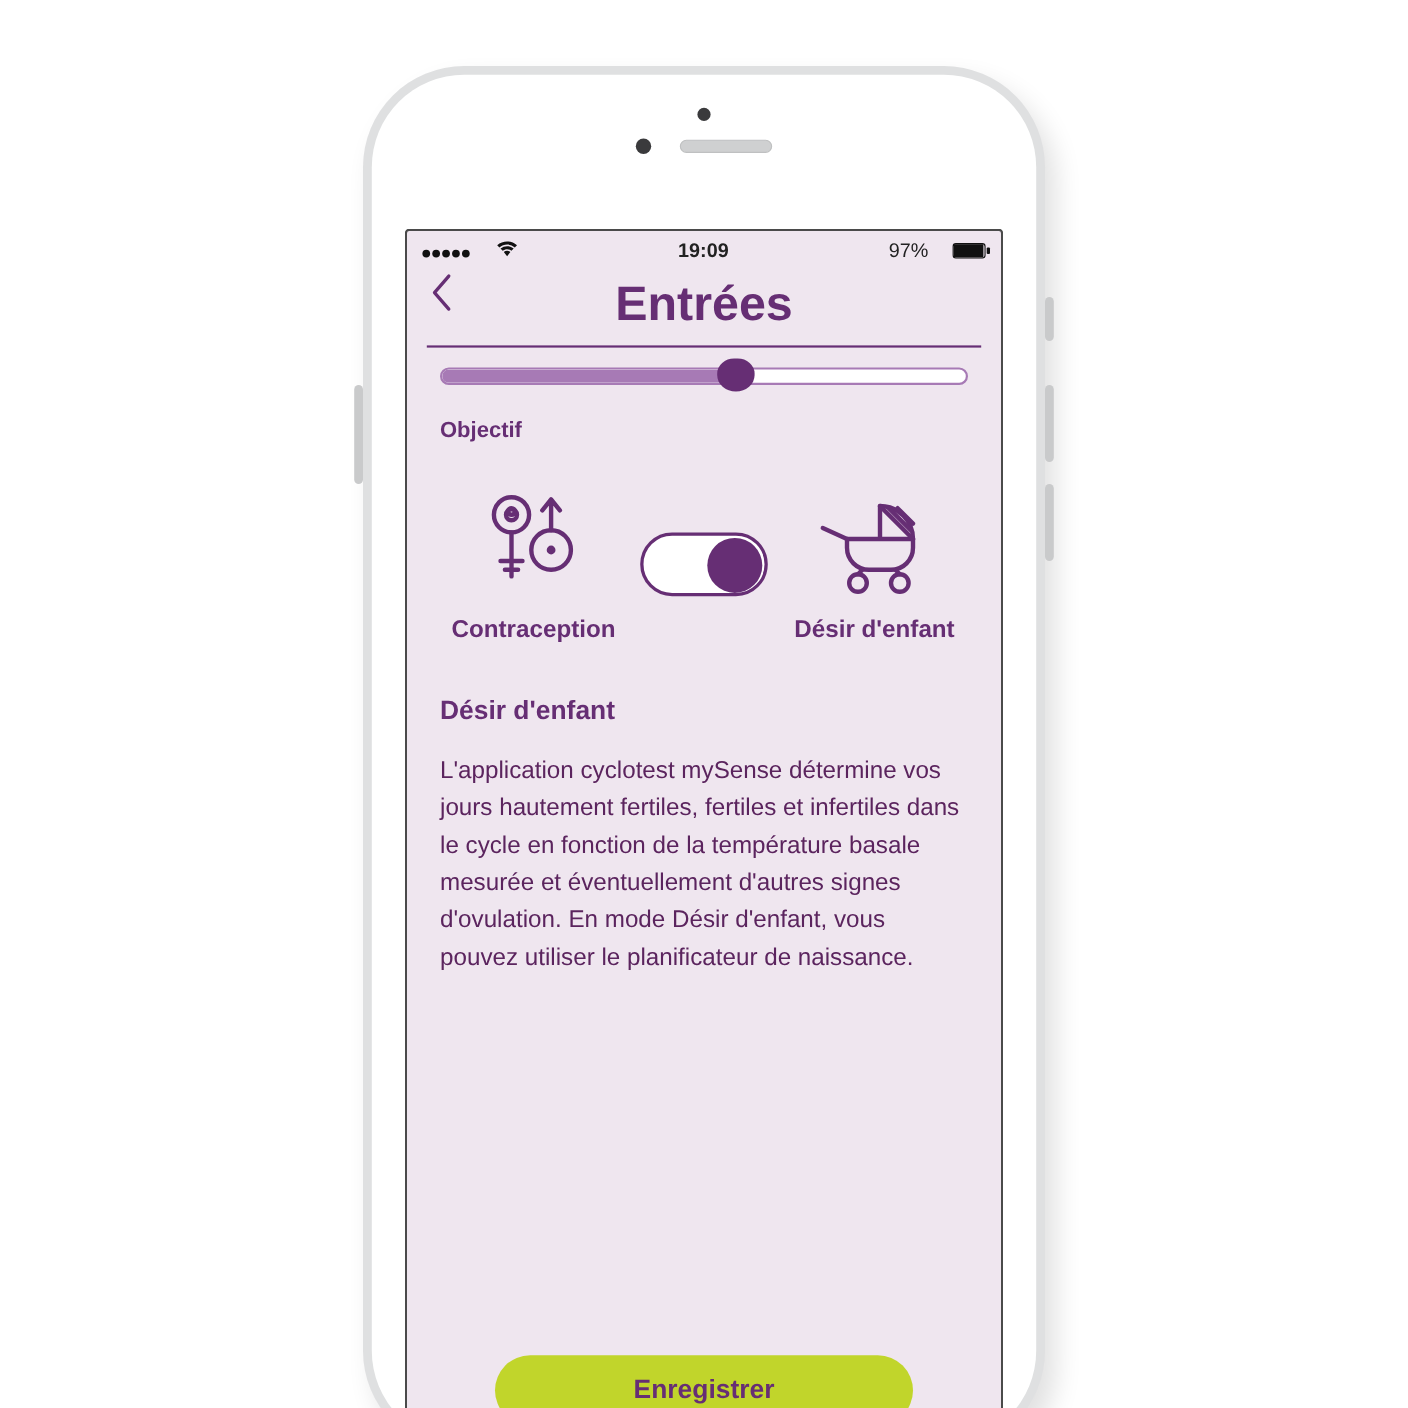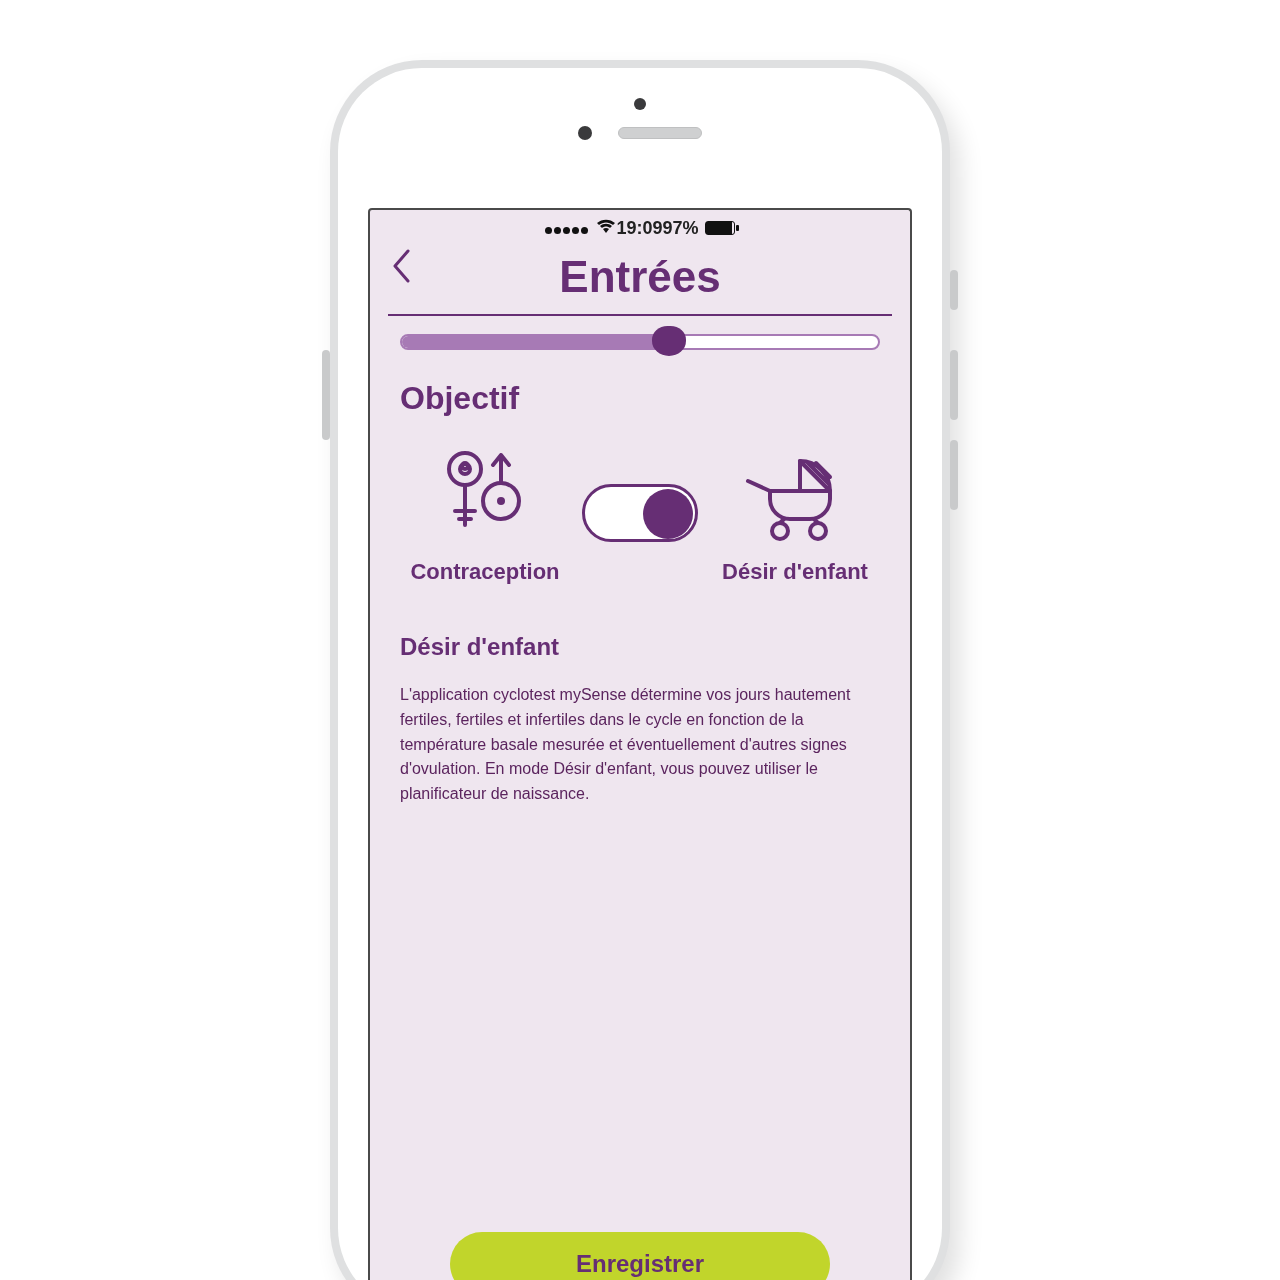--- a/index.html
+++ b/index.html
@@ -52,24 +52,24 @@
     position:absolute;top:140px;left:30px;right:30px;bottom:0;
     border:2px solid #4a4a4a;
     border-bottom:none;
     border-radius:4px 4px 0 0;
     background:var(--bg);
     overflow:hidden;
   }
   
   .status{
     height:36px;padding:0 14px;
-    display:flex;align-items:center;justify-content:center;
+    display:flex;align-items:center;justify-content:space-between;
     font-size:18px;color:#222;
   }
-  .status .left,.status .right{display:flex;align-items:center;gap:6px;font-weight:bold;}
+  .status .left,.status .right{display:flex;align-items:center;gap:22px;}
   .dots span{width:7px;height:7px;border-radius:50%;background:#111;display:inline-block;margin-right:2px;}
   .wifi{font-size:18px;}
   .battery{
     width:30px;height:14px;border:1.6px solid #111;border-radius:3px;position:relative;
   }
   .battery::after{content:"";position:absolute;right:-5px;top:3px;width:3px;height:6px;background:#111;border-radius:1px;}
   .battery i{display:block;height:100%;width:96%;background:#111;}
   .time{font-weight:600;}
   
   .header{
@@ -90,37 +90,37 @@
     height:16px;border:2px solid var(--purple-light);border-radius:10px;background:#fff;position:relative;overflow:hidden;
   }
   .fill{height:100%;width:56%;background:var(--purple-light);}
   .thumb{
     position:absolute;top:-8px;left:56%;transform:translateX(-50%);
     width:34px;height:30px;background:var(--purple);
     border-radius:50% 50% 55% 55%;
   }
   
   .content{padding:0 30px;color:var(--text);}
-  .h2{font-size:32px;font-weight:700;color:var(--purple);margin-bottom:24px;}
+  .h2{font-size:20px;font-weight:700;color:var(--purple);margin-bottom:37px;}
   .objective-row{
     display:flex;align-items:center;justify-content:space-between;gap:10px;margin-bottom:48px;
   }
   .opt{display:flex;flex-direction:column;align-items:center;gap:14px;width:170px;}
   .opt-label{font-size:22px;font-weight:600;color:var(--purple);}
   .icon{color:var(--purple);}
   
   .toggle{
     width:116px;height:58px;border:3px solid var(--purple);border-radius:40px;background:#fff;position:relative;
   }
   .knob{
     position:absolute;top:2px;right:2px;width:50px;height:50px;border-radius:50%;background:var(--purple);
   }
   
   .desc-title{font-size:24px;font-weight:700;color:var(--purple);margin-bottom:22px;}
-  .desc-text{font-size:16px;line-height:1.55;color:var(--text);}
+  .desc-text{font-size:22px;line-height:1.55;color:var(--text);}
   
   .save{
     position:absolute;left:50%;bottom:16px;transform:translateX(-50%);
     width:380px;height:64px;border:none;border-radius:40px;
     background:var(--lime);color:var(--purple);
     font-size:24px;font-weight:700;cursor:pointer;
   }
 </style>
 </head>
 <body>

